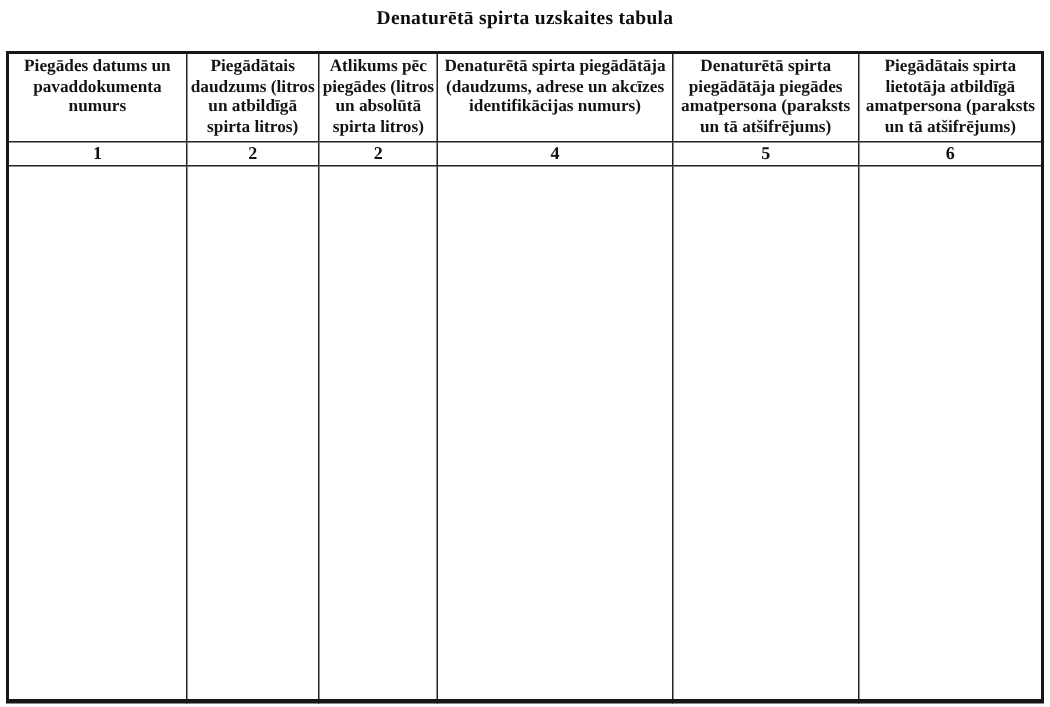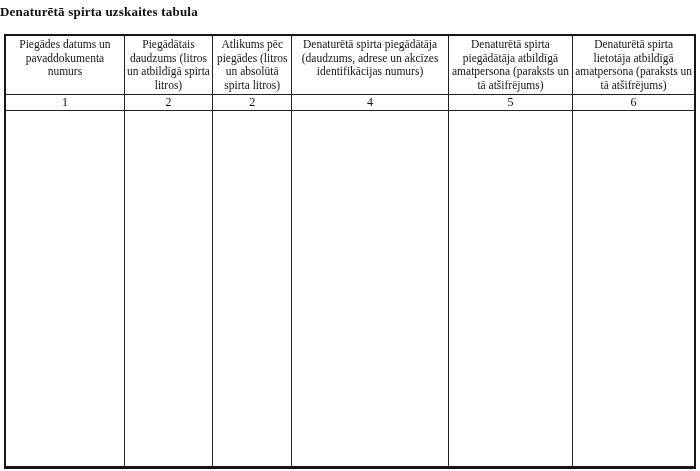--- a/index.html
+++ b/index.html
@@ -14,39 +14,39 @@
     background: #ffffff;
     font-family: "Liberation Serif", serif;
     color: #111111;
     overflow: hidden;
   }
   .doc-title {
     position: absolute;
     top: 4px;
     left: 0;
     width: 100%;
-    text-align: left;
+    text-align: center;
     font-size: 13px;
     font-weight: bold;
     letter-spacing: 0.2px;
     color: #0d0d0d;
   }
   table.grid {
     position: absolute;
     left: 4px;
     top: 34px;
     width: 692px;
     border-collapse: collapse;
     table-layout: fixed;
     border: 2px solid #161616;
   }
   table.grid th,
   table.grid td {
     border: 1px solid #222222;
-    font-weight: normal;
+    font-weight: bold;
     text-align: center;
     font-size: 11.5px;
     line-height: 13.5px;
     padding: 2px 2px 0 2px;
     overflow: hidden;
   }
   tr.header-row th {
     height: 56px;
     vertical-align: top;
     color: #141414;
@@ -80,22 +80,22 @@
       <col style="width:156px">
       <col style="width:124px">
       <col style="width:122px">
     </colgroup>
     <thead>
       <tr class="header-row">
         <th>Piegādes datums un pavaddokumenta numurs</th>
         <th>Piegādātais daudzums (litros un atbildīgā spirta litros)</th>
         <th>Atlikums pēc piegādes (litros un absolūtā spirta litros)</th>
         <th>Denaturētā spirta piegādātāja (daudzums, adrese un akcīzes identifikācijas numurs)</th>
-        <th>Denaturētā spirta piegādātāja atbildīgā amatpersona (paraksts un tā atšifrējums)</th>
-        <th>Denaturētā spirta lietotāja atbildīgā amatpersona (paraksts un tā atšifrējums)</th>
+        <th>Denaturētā spirta piegādātāja piegādes amatpersona (paraksts un tā atšifrējums)</th>
+        <th>Piegādātais spirta lietotāja atbildīgā amatpersona (paraksts un tā atšifrējums)</th>
       </tr>
       <tr class="number-row">
         <td>1</td>
         <td>2</td>
         <td>2</td>
         <td>4</td>
         <td>5</td>
         <td>6</td>
       </tr>
     </thead>

